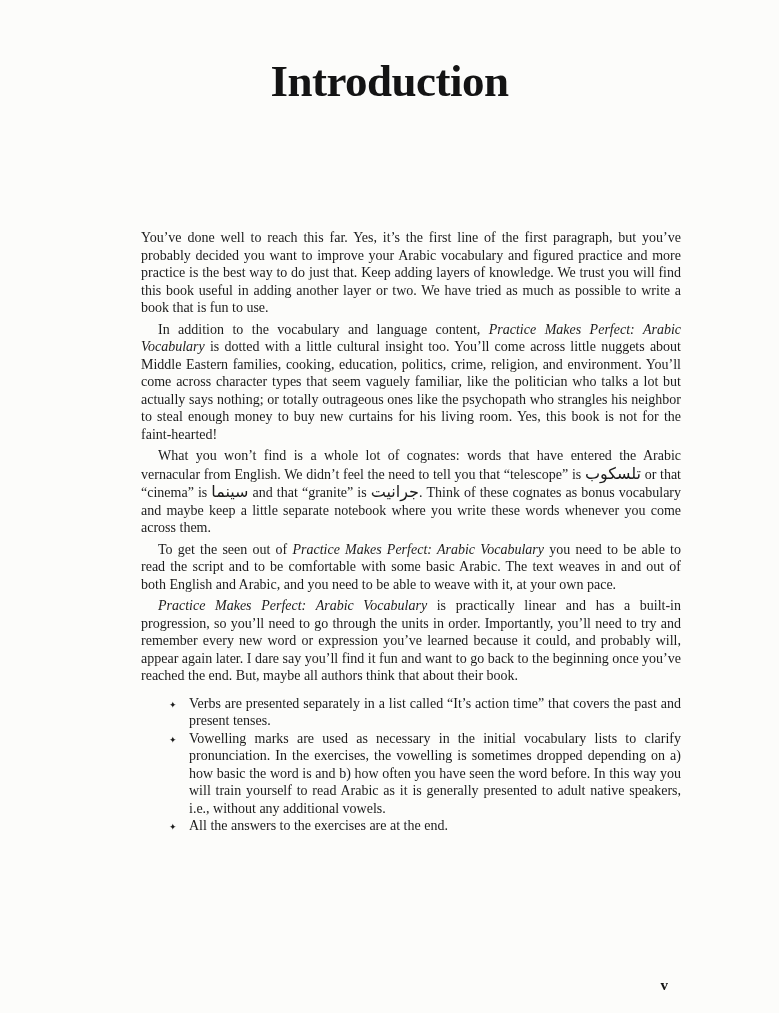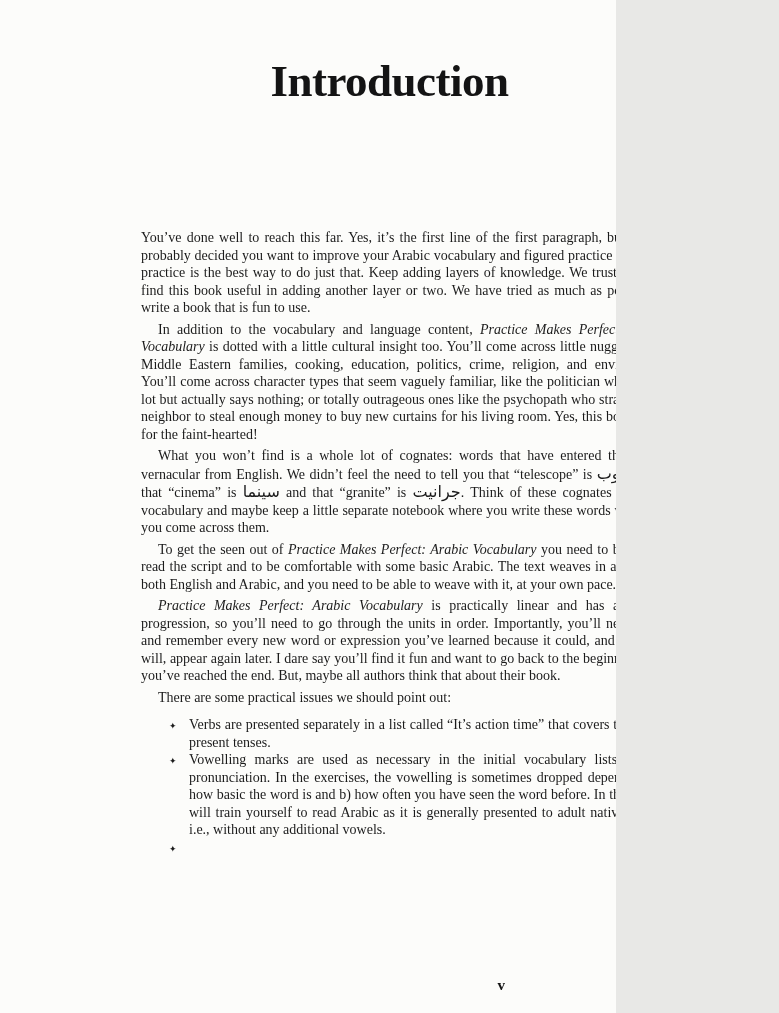--- a/index.html
+++ b/index.html
@@ -3,21 +3,21 @@
 <meta charset="utf-8">
 <style>
   html, body { margin: 0; padding: 0; }
   body {
     width: 779px; height: 1013px;
     background: #e8e8e6;
     font-family: "Liberation Serif", serif;
   }
   .page {
     position: relative;
-    width: 616px; height: 1013px;
+    width: 779px; height: 1013px;
     background: #fcfcfa;
     color: #1b1b1b;
     overflow: hidden;
   }
   .page-title {
     position: absolute;
     top: 58px; left: 0; width: 779px;
     margin: 0;
     text-align: center;
     font-family: "Liberation Serif", serif;
@@ -28,21 +28,21 @@
     color: #141414;
   }
   .body-text {
     position: absolute;
     left: 141px; top: 229px; width: 540px;
     font-size: 14px;
     line-height: 17.5px;
     text-align: justify;
     color: #1b1b1b;
   }
-  .body-text p { margin: 4px 12px 0 0; }
+  .body-text p { margin: 4px 0 0 0; }
   .body-text p:first-child { margin-top: 0; }
   .indent { text-indent: 17px; }
   .it { font-style: italic; }
   .arabic {
     font-family: "DejaVu Sans", sans-serif;
     font-size: 16px;
   }
   ul.practical-list {
     list-style: none;
     margin: 10px 0 0 28px;
@@ -77,22 +77,21 @@
 
 <div class="page">
   <h1 class="page-title">Introduction</h1>
 
   <div class="body-text">
       <p><span>You’ve done well to reach this far. Yes, it’s the first line of the first paragraph, but you’ve probably decided you want to improve your Arabic vocabulary and figured practice and more practice is the best way to do just that. Keep adding layers of knowledge. We trust you will find this book useful in adding another layer or two. We have tried as much as possible to write a book that is fun to use.</span></p>
       <p class="indent"><span>In addition to the vocabulary and language content, </span><span class="it">Practice Makes Perfect: Arabic Vocabulary</span><span> is dotted with a little cultural insight too. You’ll come across little nuggets about Middle Eastern families, cooking, education, politics, crime, religion, and environment. You’ll come across character types that seem vaguely familiar, like the politician who talks a lot but actually says nothing; or totally outrageous ones like the psychopath who strangles his neighbor to steal enough money to buy new curtains for his living room. Yes, this book is not for the faint-hearted!</span></p>
       <p class="indent"><span>What you won’t find is a whole lot of cognates: words that have entered the Arabic vernacular from English. We didn’t feel the need to tell you that “telescope” is </span><span class="arabic">تلسكوب</span><span> or that “cinema” is </span><span class="arabic">سينما</span><span> and that “granite” is </span><span class="arabic">جرانيت</span><span>. Think of these cognates as bonus vocabulary and maybe keep a little separate notebook where you write these words whenever you come across them.</span></p>
       <p class="indent"><span>To get the seen out of </span><span class="it">Practice Makes Perfect: Arabic Vocabulary</span><span> you need to be able to read the script and to be comfortable with some basic Arabic. The text weaves in and out of both English and Arabic, and you need to be able to weave with it, at your own pace.</span></p>
       <p class="indent"><span class="it">Practice Makes Perfect: Arabic Vocabulary</span><span> is practically linear and has a built-in progression, so you’ll need to go through the units in order. Importantly, you’ll need to try and remember every new word or expression you’ve learned because it could, and probably will, appear again later. I dare say you’ll find it fun and want to go back to the beginning once you’ve reached the end. But, maybe all authors think that about their book.</span></p>
-      <p class="indent"><span>There are some practical issues we should point out:</span></p>
       <ul class="practical-list">
         <li><span class="bullet-glyph">✦</span><span>Verbs are presented separately in a list called “It’s action time” that covers the past and present tenses.</span></li>
         <li><span class="bullet-glyph">✦</span><span>Vowelling marks are used as necessary in the initial vocabulary lists to clarify pronunciation. In the exercises, the vowelling is sometimes dropped depending on a) how basic the word is and b) how often you have seen the word before. In this way you will train yourself to read Arabic as it is generally presented to adult native speakers, i.e., without any additional vowels.</span></li>
-        <li><span class="bullet-glyph">✦</span></li>
+        <li><span class="bullet-glyph">✦</span><span>All the answers to the exercises are at the end.</span></li>
       </ul>
     </div>
 
   <div class="page-number">v</div>
 </div>
 
 </body></html>

